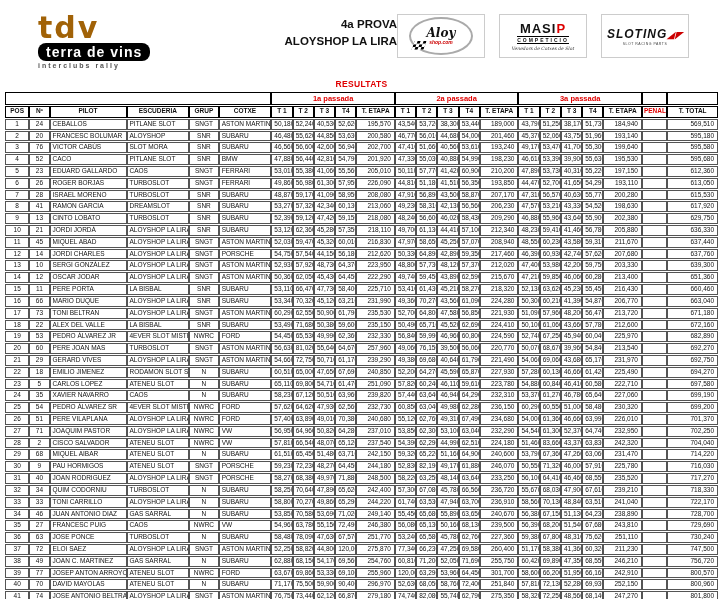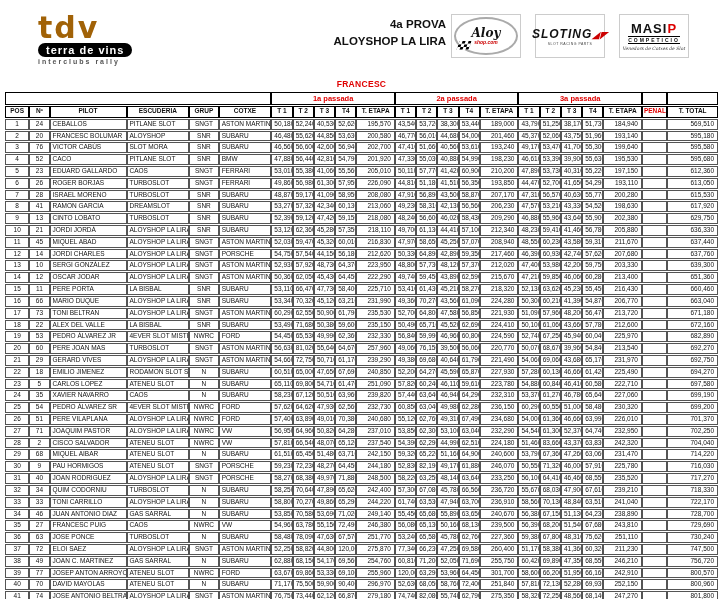--- a/index.html
+++ b/index.html
@@ -1,27 +1,27 @@
 <!DOCTYPE html>
 <html><head>
 <meta charset="utf-8">
 <style>
   html,body{margin:0;padding:0;background:#fff;}
   body{width:723px;height:599px;overflow:hidden;font-family:"Liberation Sans",sans-serif;color:#111;}
   .topbar{display:flex;align-items:flex-start;justify-content:flex-start;padding:14px 6px 0 6px;height:62px;}
   
   .tdv{width:225px;display:flex;flex-direction:column;align-items:flex-start;padding-left:32px;box-sizing:border-box;}
   .tdv-word{font-family:"DejaVu Sans",sans-serif;font-weight:bold;font-size:30px;letter-spacing:2px;line-height:0.9;color:#a16207;}
-  .tdv-pill{margin-top:2px;background:#000;color:#fff;border-radius:8px;padding:1px 8px;font-size:11px;font-weight:bold;letter-spacing:1px;}
+  .tdv-pill{margin-top:2px;background:#000;color:#fff;border-radius:8px;padding:1px 8px;font-size:14px;font-weight:bold;letter-spacing:1px;}
   .tdv-sub{font-size:7px;letter-spacing:2px;color:#555;font-weight:bold;margin-top:1px;}
   
   .title{flex:0 0 215px;text-align:right;font-weight:bold;font-size:11.5px;line-height:1.45;padding-top:2px;}
   
   .sponsors{margin-left:auto;display:flex;gap:14px;padding-right:28px;}
-  .spbox{width:70px;height:44px;border:1px solid #ccc;background:#fff;display:flex;flex-direction:column;align-items:center;justify-content:center;box-sizing:border-box;}
+  .spbox{width:88px;height:44px;border:1px solid #ccc;background:#fff;display:flex;flex-direction:column;align-items:center;justify-content:center;box-sizing:border-box;}
   .aloy-oval{width:60px;height:34px;border:2px solid #aaa;border-radius:50%;display:flex;flex-direction:column;align-items:center;justify-content:center;position:relative;}
   .aloy-name{font-family:"DejaVu Serif",serif;font-style:italic;font-weight:bold;font-size:12px;line-height:1;}
   .aloy-sub{font-size:5px;color:#c00;font-style:italic;font-weight:bold;}
   .checker{position:absolute;left:2px;bottom:3px;width:12px;height:9px;background:repeating-conic-gradient(#000 0% 25%, #fff 0% 50%) 0 0/6px 6px;transform:skewX(-20deg);}
   .masip-name{font-weight:bold;font-size:13px;letter-spacing:1px;line-height:1;}
   .masip-name .red{color:#d00;}
   .masip-comp{font-size:5px;font-weight:bold;letter-spacing:2px;border-top:1px solid #000;border-bottom:1px solid #000;margin-top:1px;}
   .masip-tag{font-family:"DejaVu Serif",serif;font-style:italic;font-size:4.5px;color:#333;margin-top:2px;}
   .sloting-name{font-weight:bold;font-style:italic;font-size:12px;letter-spacing:1px;}
   .sloting-name .red{color:#c00;font-size:9px;}
@@ -54,32 +54,32 @@
   </div>
   <div class="sponsors">
     <div class="spbox">
       <div class="aloy-oval">
         <span class="checker"></span>
         <span class="aloy-name">Aloy</span>
         <span class="aloy-sub">shop.com</span>
       </div>
     </div>
     <div class="spbox">
-      <div class="sloting-name"><span>SLOTING</span><span class="red">◢◤</span></div>
-      <div class="sloting-tag">SLOT RACING PARTS</div>
-    </div>
-    <div class="spbox">
       <div class="masip-name"><span>MASI</span><span class="red">P</span></div>
       <div class="masip-comp">COMPETICIO</div>
       <div class="masip-tag">Venedors de Cotxes de Slot</div>
     </div>
+    <div class="spbox">
+      <div class="sloting-name"><span>SLOTING</span><span class="red">◢◤</span></div>
+      <div class="sloting-tag">SLOT RACING PARTS</div>
+    </div>
   </div>
 </div>
 
-<div class="resultats">FRANCESC</div>
+<div class="resultats">RESULTATS</div>
 
 <table id="results-table">
   <colgroup>
     <col style="width:24px">
       <col style="width:20px">
       <col style="width:76px">
       <col style="width:62px">
       <col style="width:29px">
       <col style="width:52px">
     <col style="width:21px">

